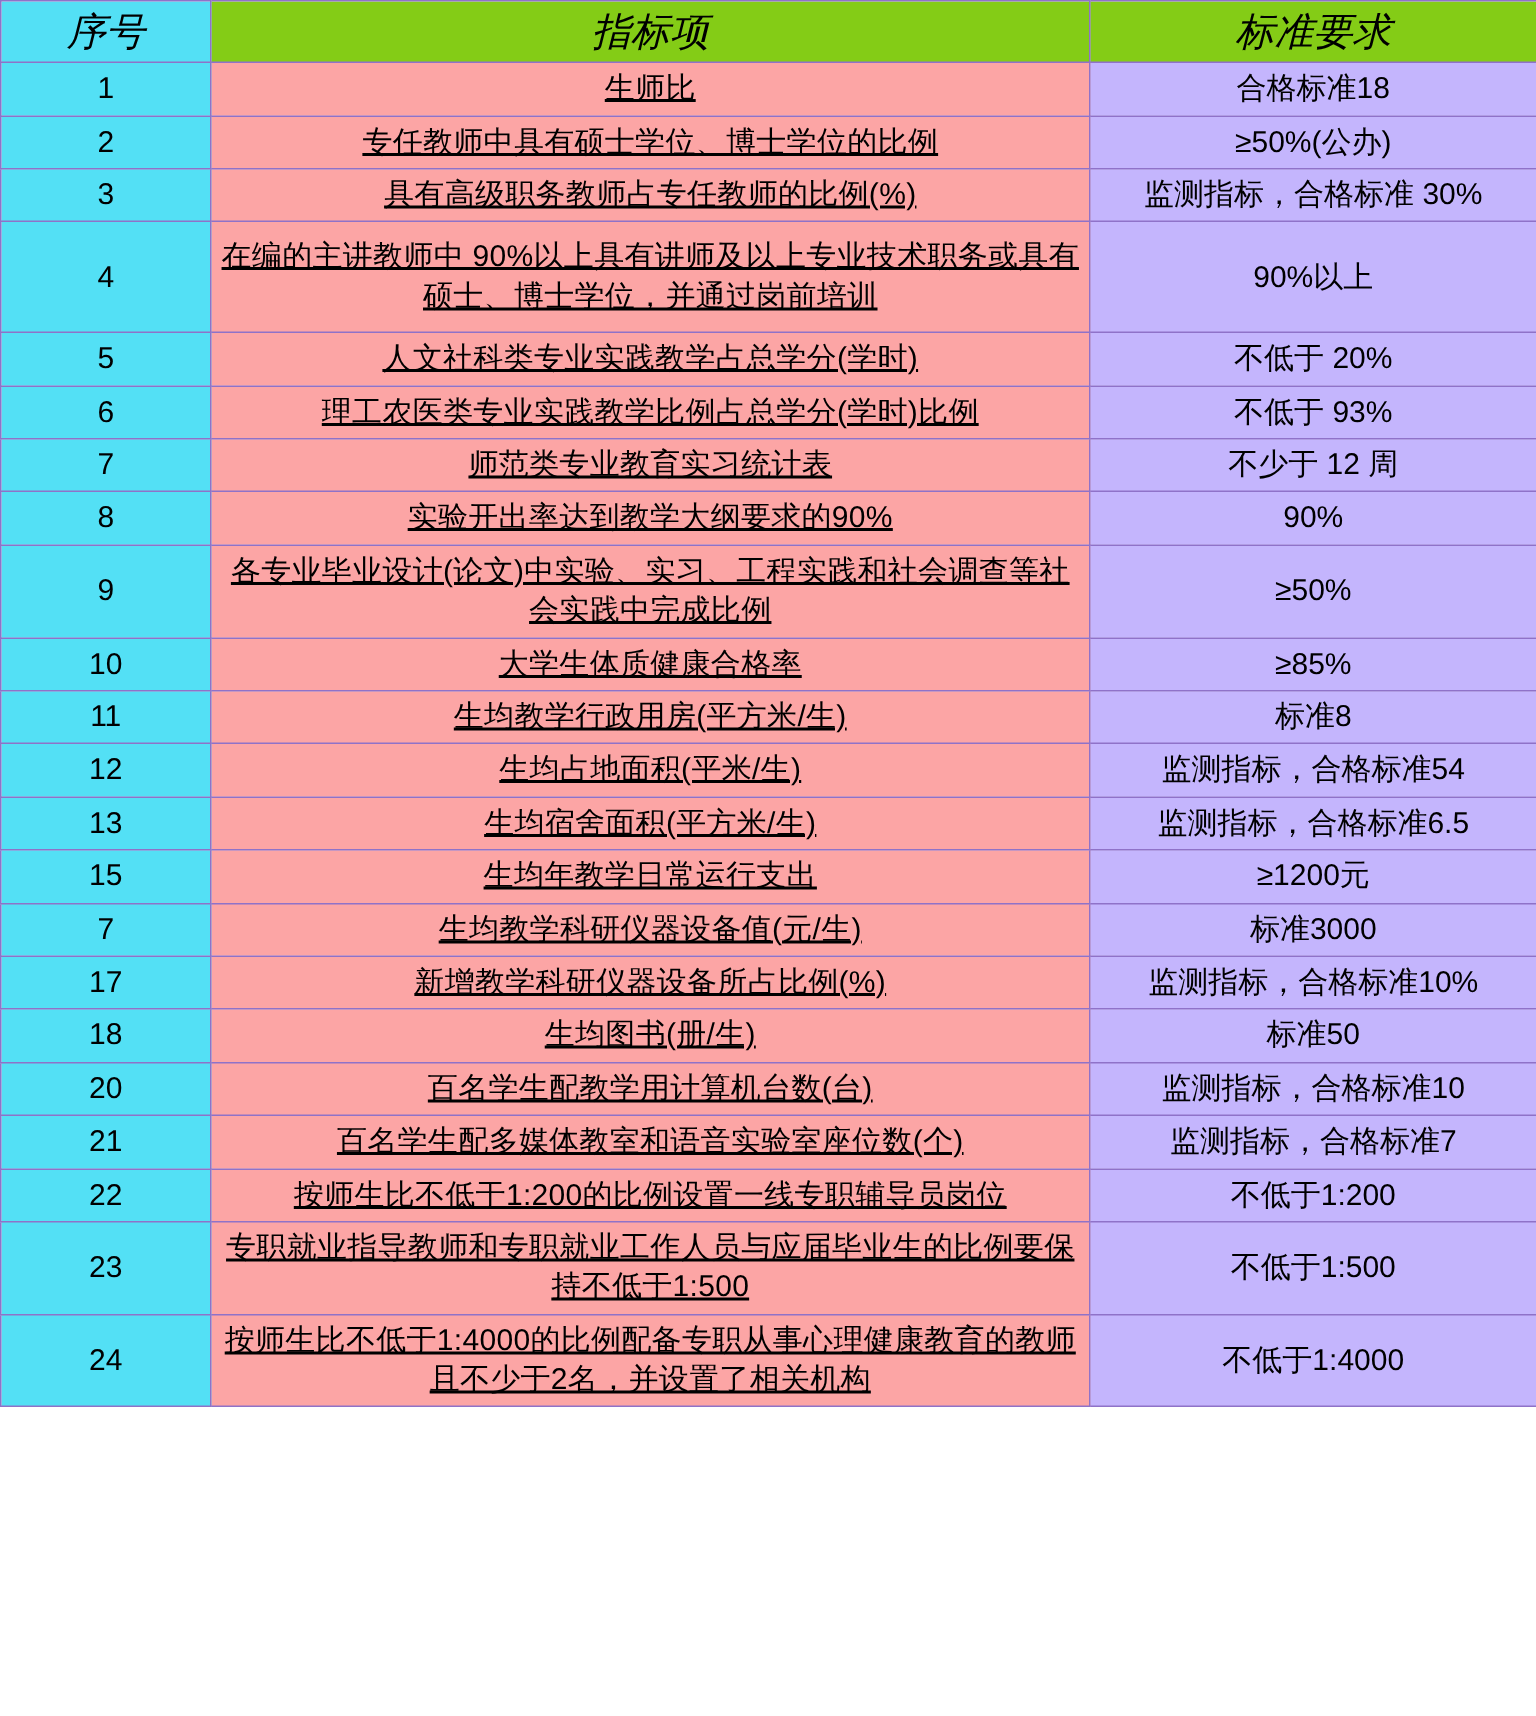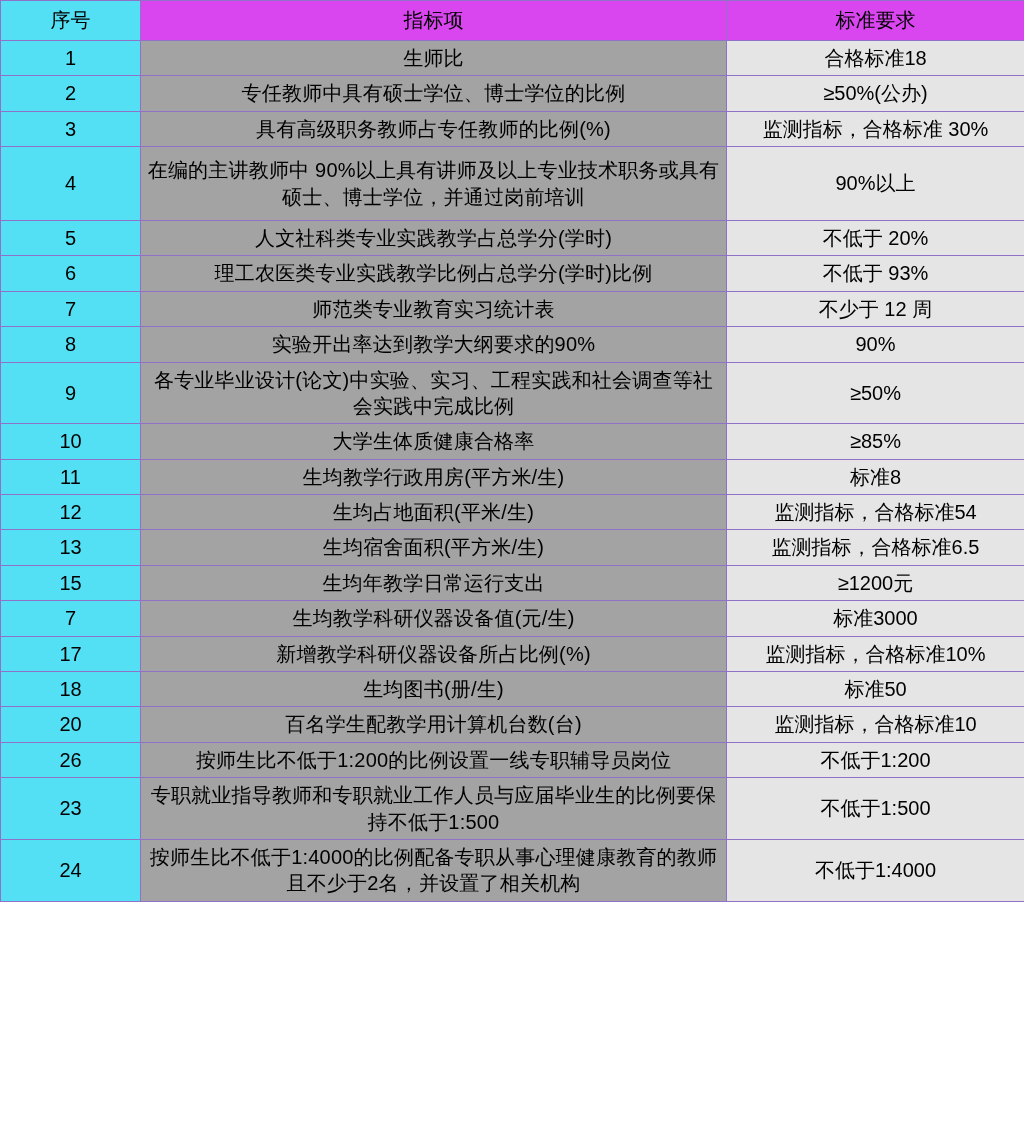--- a/index.html
+++ b/index.html
@@ -33,42 +33,44 @@
     color: #000000;
     font-weight: normal;
   }
   col.c-no { width: 140px; }
   col.c-item { width: 586px; }
   col.c-req { width: 298px; }
 
   
   tr.head-row td {
     background: #53e0f5;
-    font-size: 20px;
+    font-size: 26px;
     height: 40px;
     padding-top: 3px;
     padding-bottom: 3px;
+    font-style: italic;
   }
   tr.head-row td.h-item,
   tr.head-row td.h-req {
-    background: #d946ef;
+    background: #84cc16;
   }
 
   
   td.cell-no {
     background: #53e0f5;
     font-size: 21px;
   }
   td.cell-item {
-    background: #a3a3a3;
+    background: #fca5a5;
     text-align: center;
     letter-spacing: 0.2px;
+    text-decoration: underline;
   }
   td.cell-req {
-    background: #e5e5e5;
+    background: #c4b5fd;
     text-align: center;
   }
   
   tr.tall td { padding-top: 10px; padding-bottom: 10px; }
 </style>
 </head>
 <body>
 
 <div class="sheet">
   <table class="indicator-table">
@@ -168,21 +170,26 @@
         <td class="cell-no">18</td>
         <td class="cell-item">生均图书(册/生)</td>
         <td class="cell-req">标准50</td>
       </tr>
       <tr>
         <td class="cell-no">20</td>
         <td class="cell-item">百名学生配教学用计算机台数(台)</td>
         <td class="cell-req">监测指标，合格标准10</td>
       </tr>
       <tr>
-        <td class="cell-no">26</td>
+        <td class="cell-no">21</td>
+        <td class="cell-item">百名学生配多媒体教室和语音实验室座位数(个)</td>
+        <td class="cell-req">监测指标，合格标准7</td>
+      </tr>
+      <tr>
+        <td class="cell-no">22</td>
         <td class="cell-item">按师生比不低于1:200的比例设置一线专职辅导员岗位</td>
         <td class="cell-req">不低于1:200</td>
       </tr>
       <tr>
         <td class="cell-no">23</td>
         <td class="cell-item">专职就业指导教师和专职就业工作人员与应届毕业生的比例要保持不低于1:500</td>
         <td class="cell-req">不低于1:500</td>
       </tr>
       <tr>
         <td class="cell-no">24</td>

